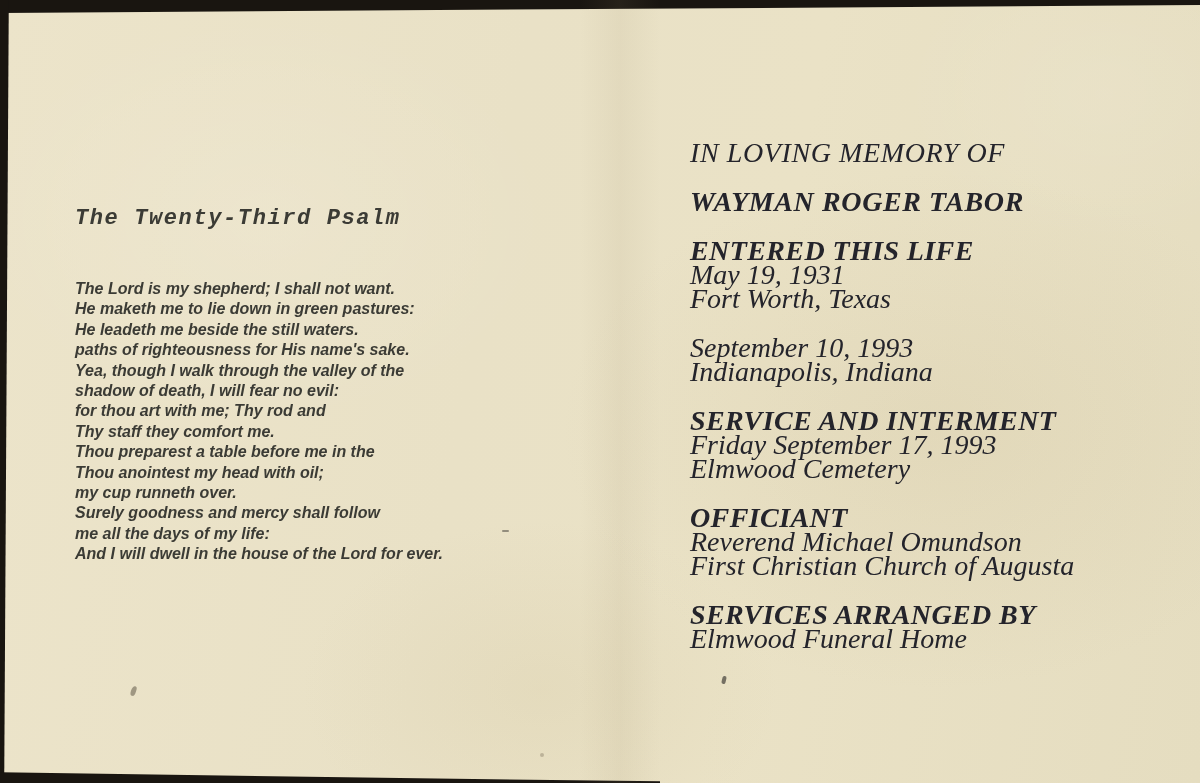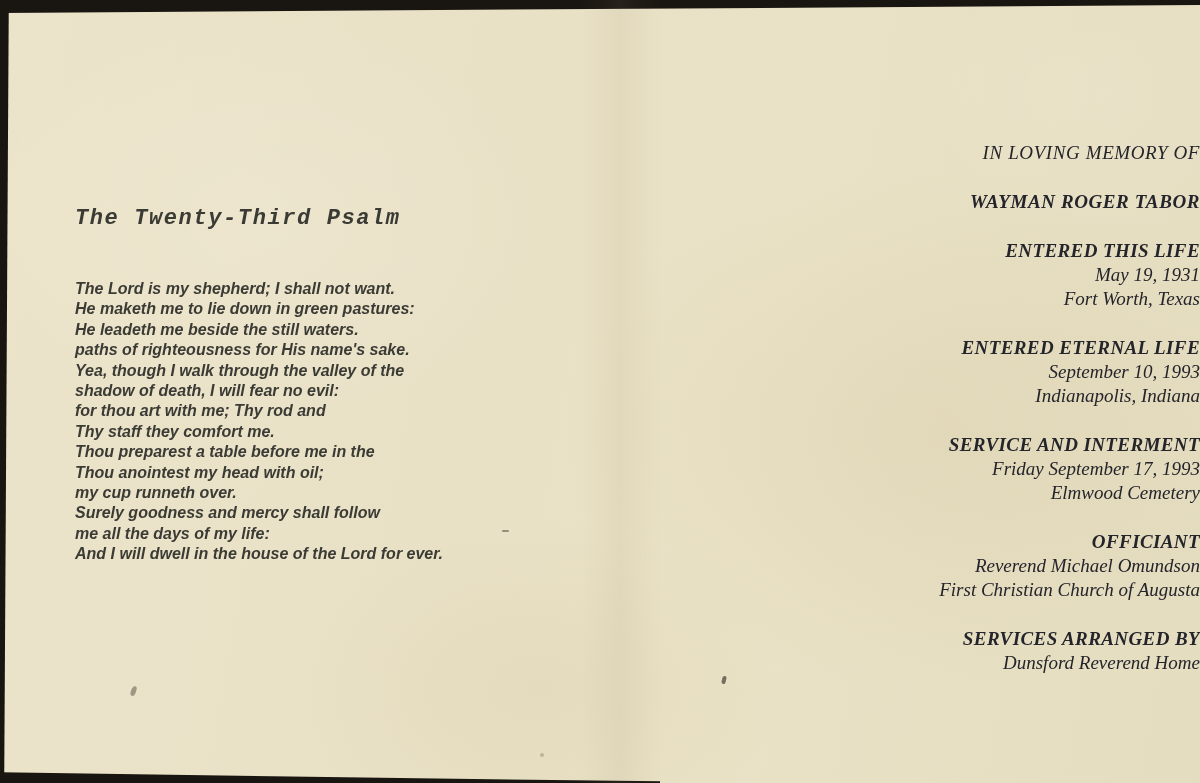--- a/index.html
+++ b/index.html
@@ -52,24 +52,24 @@
     font-family: "Liberation Sans", sans-serif;
     font-style: italic; font-weight: 700;
     font-size: 16px; line-height: 20.4px;
     color: var(--ink-left, #3b3b35);
   }
 
   
   .page-right {
     position: absolute; left: 690px; top: 0; width: 510px;
     padding-top: 141px;
-    text-align: right;
+    text-align: left;
     color: var(--ink-right, #24242b);
     font-style: italic;
-    font-size: 19px; line-height: 24px;
+    font-size: 28px; line-height: 24px;
   }
   .rp-header  { font-weight: 400; letter-spacing: 0.6px; }
   .rp-name    { margin-top: 25px; font-weight: 700; letter-spacing: 0.6px; }
   .rp-section { margin-top: 25px; }
   .rp-heading { font-weight: 700; letter-spacing: 0.4px; }
 
   
   .speck { position: absolute; pointer-events: none; }
   .speck-1 { left: 131px; top: 686px; width: 5px; height: 10px; background: #857d6b;
              border-radius: 60% 40% 50% 50%; transform: rotate(18deg); opacity: 0.75; }
@@ -114,40 +114,39 @@
     <div class="rp-header">IN LOVING MEMORY OF</div>
     <div class="rp-name">WAYMAN ROGER TABOR</div>
 
     <div class="rp-section">
       <div class="rp-heading">ENTERED THIS LIFE</div>
       <div class="rp-line">May 19, 1931</div>
       <div class="rp-line">Fort Worth, Texas</div>
     </div>
 
     <div class="rp-section">
-      <div class="rp-heading">ENTERED ETERNAL LIFE</div>
       <div class="rp-line">September 10, 1993</div>
       <div class="rp-line">Indianapolis, Indiana</div>
     </div>
 
     <div class="rp-section">
       <div class="rp-heading">SERVICE AND INTERMENT</div>
       <div class="rp-line">Friday September 17, 1993</div>
       <div class="rp-line">Elmwood Cemetery</div>
     </div>
 
     <div class="rp-section">
       <div class="rp-heading">OFFICIANT</div>
       <div class="rp-line">Reverend Michael Omundson</div>
       <div class="rp-line">First Christian Church of Augusta</div>
     </div>
 
     <div class="rp-section">
       <div class="rp-heading">SERVICES ARRANGED BY</div>
-      <div class="rp-line">Dunsford Reverend Home</div>
+      <div class="rp-line">Elmwood Funeral Home</div>
     </div>
   </div>
 
   <div class="speck speck-1"></div>
   <div class="speck speck-2"></div>
   <div class="speck speck-3"></div>
   <div class="speck speck-4"></div>
 
 </div>
 

